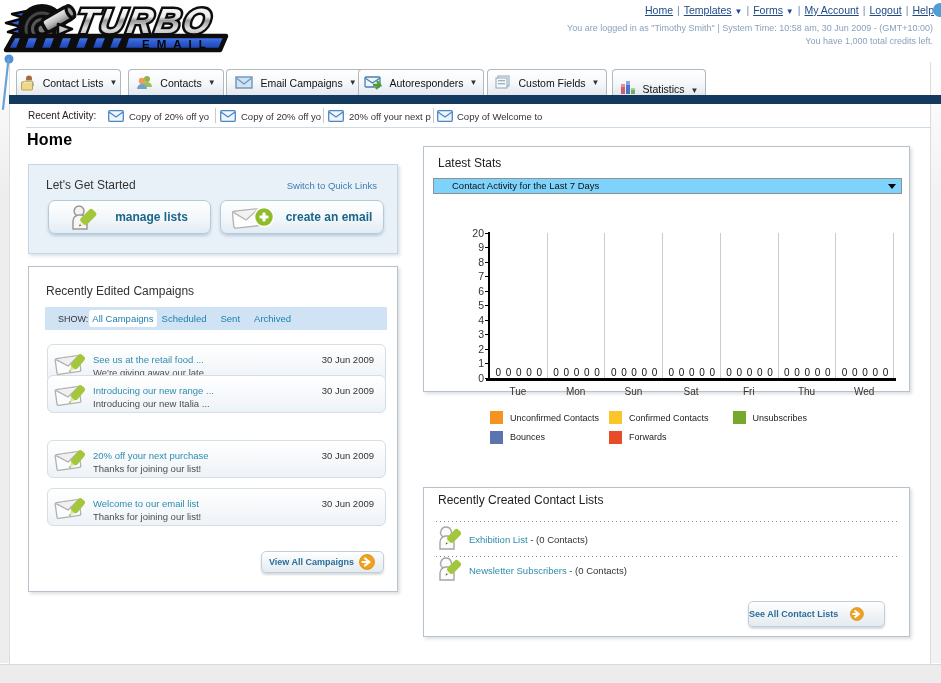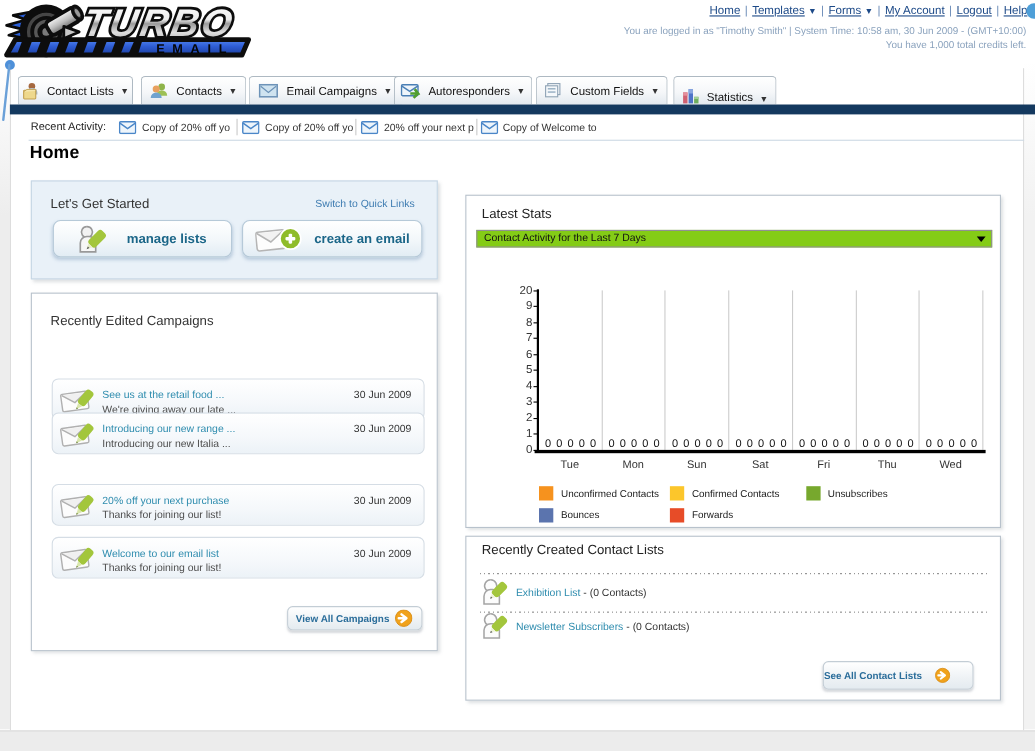--- a/index.html
+++ b/index.html
@@ -58,24 +58,24 @@
   background:linear-gradient(#ffffff,#f5f8fb 60%,#ecf2f7); }
 .citem .tt { position:absolute; left:45px; top:9px; font-size:9.5px; color:#2e8cae; }
 .citem .st { position:absolute; left:45px; top:22px; font-size:9.5px; color:#4d4d4d; }
 .citem .dt { position:absolute; right:11px; top:9px; font-size:9.5px; color:#333; }
 .citem svg { position:absolute; left:6px; top:4px; }
 .gobtn { position:absolute; border:1px solid #c3cdd5; border-radius:5px; background:linear-gradient(#ffffff,#eef2f5 60%,#e4ebf0);
   box-shadow:0 2px 2px rgba(140,150,160,.35); display:flex; align-items:center; justify-content:flex-end; padding-right:8px; gap:5px;
   font-size:9px; font-weight:bold; color:#2a6d9a; white-space:nowrap; }
 #vac { left:232px; top:284px; width:123px; height:22px; }
 
-#panelC { left:423px; top:177px; width:487px; height:303px; }
+#panelC { left:423px; top:146px; width:487px; height:246px; }
 #panelC h2 { position:absolute; left:14px; top:9px; font-size:12px; font-weight:normal; color:#222; }
-#sel { position:absolute; left:9px; top:31px; width:469px; height:16px; border:1px solid #919191; background:#84cc16;
-  font-size:9.5px; color:#111; line-height:14px; padding-left:6px; }
+#sel { position:absolute; left:9px; top:31px; width:469px; height:16px; border:1px solid #919191; background:#7dd3fc;
+  font-size:9.5px; color:#111; line-height:14px; padding-left:18px; }
 #sel .dar { position:absolute; right:5px; top:5px; width:0; height:0; border-left:4px solid transparent; border-right:4px solid transparent; border-top:5px solid #000; }
 
 
 .ylab { position:absolute; font-size:10.5px; color:#333; width:20px; text-align:right; }
 .grid { position:absolute; width:1px; background:#ccc; }
 #yaxis { position:absolute; background:#000; }
 #xaxis { position:absolute; background:#000; }
 .ytick { position:absolute; width:4px; height:1px; background:#000; }
 .zeros { position:absolute; font-size:10px; color:#111; letter-spacing:0.95px; }
 .dlab { position:absolute; font-size:10px; color:#333; width:58px; text-align:center; }
@@ -247,20 +247,27 @@
       <circle cx="32" cy="13" r="9.5" fill="#8fbc2a" stroke="#fff" stroke-width="1.5"></circle>
       <rect x="27.5" y="11.4" width="9" height="3.2" rx="1" fill="#fff"></rect>
       <rect x="30.4" y="8.5" width="3.2" height="9" rx="1" fill="#fff"></rect>
     </svg>
     create an email
   </div>
 </div>
 
 <div id="panelB" class="panel abs">
   <h2>Recently Edited Campaigns</h2>
+  <div id="showbar">
+      <span class="lbl">SHOW:</span>
+      <span class="pill">All Campaigns</span>
+      <a>Scheduled</a>
+      <a>Sent</a>
+      <a>Archived</a>
+    </div>
   <div class="citem" style="top:77px;">
     <svg width="36" height="31" viewBox="0 0 36 31">
         <g transform="rotate(-8 14 16)">
           <rect x="2" y="8" width="24" height="16" rx="1.5" fill="#fcfcfc" stroke="#b0b0b0" stroke-width="1.3"></rect>
           <path d="M3,9 L14,17 L25,9" fill="#f0f0f0" stroke="#b0b0b0" stroke-width="1.3"></path>
         </g>
         <g transform="rotate(40 22 15)">
           <rect x="18" y="4" width="8" height="16" rx="3" fill="#a3c63c"></rect>
           <polygon points="19.6,20 24.4,20 22,25.5" fill="#d9e6ad"></polygon>
           <polygon points="21.2,23.8 22.8,23.8 22,25.5" fill="#667a33"></polygon>

